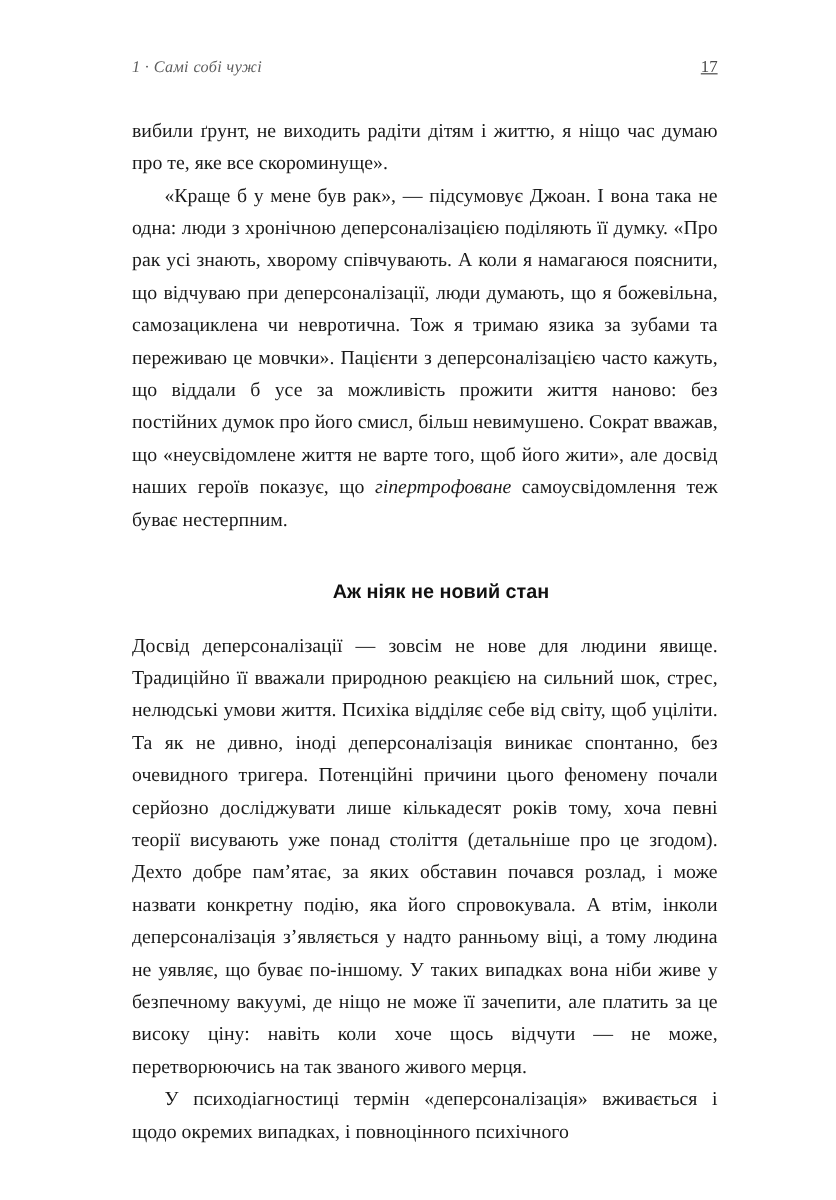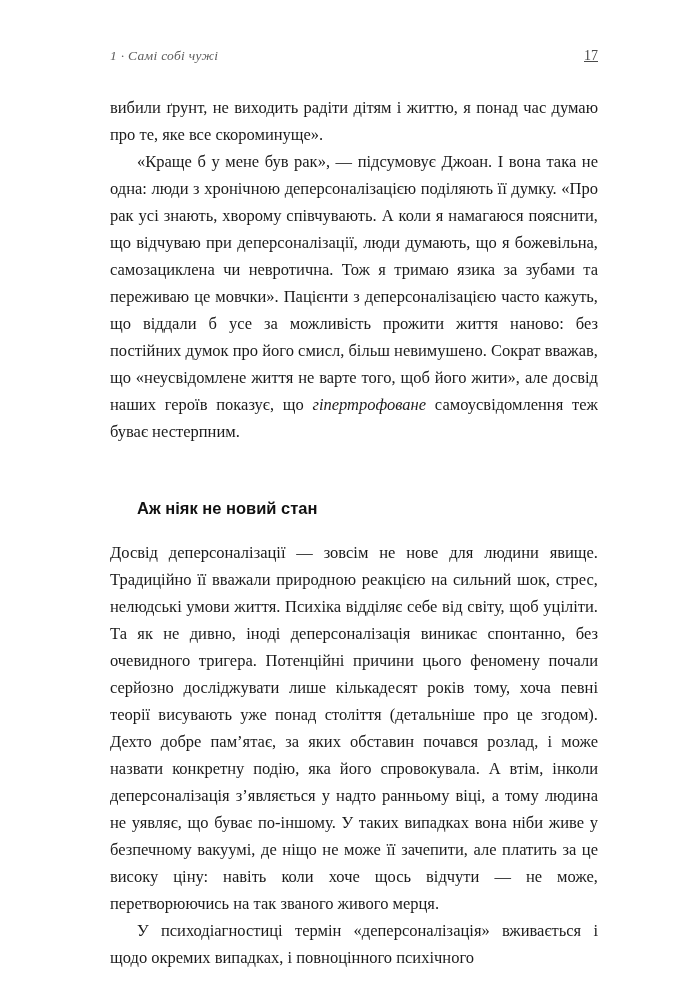--- a/index.html
+++ b/index.html
@@ -58,42 +58,42 @@
   p.indent {
     text-indent: 27px;
   }
 
   .section-heading {
     font-family: "Liberation Sans", "DejaVu Sans", sans-serif;
     font-weight: bold;
     font-size: 16.5px;
     line-height: 22px;
     color: #111111;
-    text-align: left;
-    margin-top: 52px;
+    text-align: center;
+    margin-top: 36px;
     margin-bottom: 20px;
     padding-left: 27px;
   }
 
   em.italic-term {
   }
 </style>
 </head>
 <body>
 
 <div class="page">
 
   <header class="running-head">
     <span class="running-title">1 · Самі собі чужі</span>
     <span class="page-number">17</span>
   </header>
 
   <main class="text-block">
 
-    <p class="no-indent">вибили ґрунт, не виходить радіти дітям і життю, я понад час думаю про те, яке все скороминуще».</p>
+    <p class="no-indent">вибили ґрунт, не виходить радіти дітям і життю, я ніщо час думаю про те, яке все скороминуще».</p>
 
     <p class="indent"><span>«Краще б у мене був рак», — підсумовує Джоан. І вона така не одна: люди з хронічною деперсоналізацією поділяють її думку. «Про рак усі знають, хворому співчувають. А коли я намагаюся пояснити, що відчуваю при деперсоналізації, люди думають, що я божевільна, самозациклена чи невротична. Тож я тримаю язика за зубами та переживаю це мовчки». Пацієнти з деперсоналізацією часто кажуть, що віддали б усе за можливість прожити життя наново: без постійних думок про його смисл, більш невимушено. Сократ вважав, що «неусвідомлене життя не варте того, щоб його жити», але досвід наших героїв показує, що </span><em class="italic-term">гіпертрофоване</em><span> самоусвідомлення теж буває нестерпним.</span></p>
 
     <h2 class="section-heading">Аж ніяк не новий стан</h2>
 
     <p class="no-indent">Досвід деперсоналізації — зовсім не нове для людини явище. Традиційно її вважали природною реакцією на сильний шок, стрес, нелюдські умови життя. Психіка відділяє себе від світу, щоб уціліти. Та як не дивно, іноді деперсоналізація виникає спонтанно, без очевидного тригера. Потенційні причини цього феномену почали серйозно досліджувати лише кількадесят років тому, хоча певні теорії висувають уже понад століття (детальніше про це згодом). Дехто добре пам’ятає, за яких обставин почався розлад, і може назвати конкретну подію, яка його спровокувала. А втім, інколи деперсоналізація з’являється у надто ранньому віці, а тому людина не уявляє, що буває по-іншому. У таких випадках вона ніби живе у безпечному вакуумі, де ніщо не може її зачепити, але платить за це високу ціну: навіть коли хоче щось відчути — не може, перетворюючись на так званого живого мерця.</p>
 
     <p class="indent">У психодіагностиці термін «деперсоналізація» вживається і щодо окремих випадках, і повноцінного психічного</p>
 
   </main>

